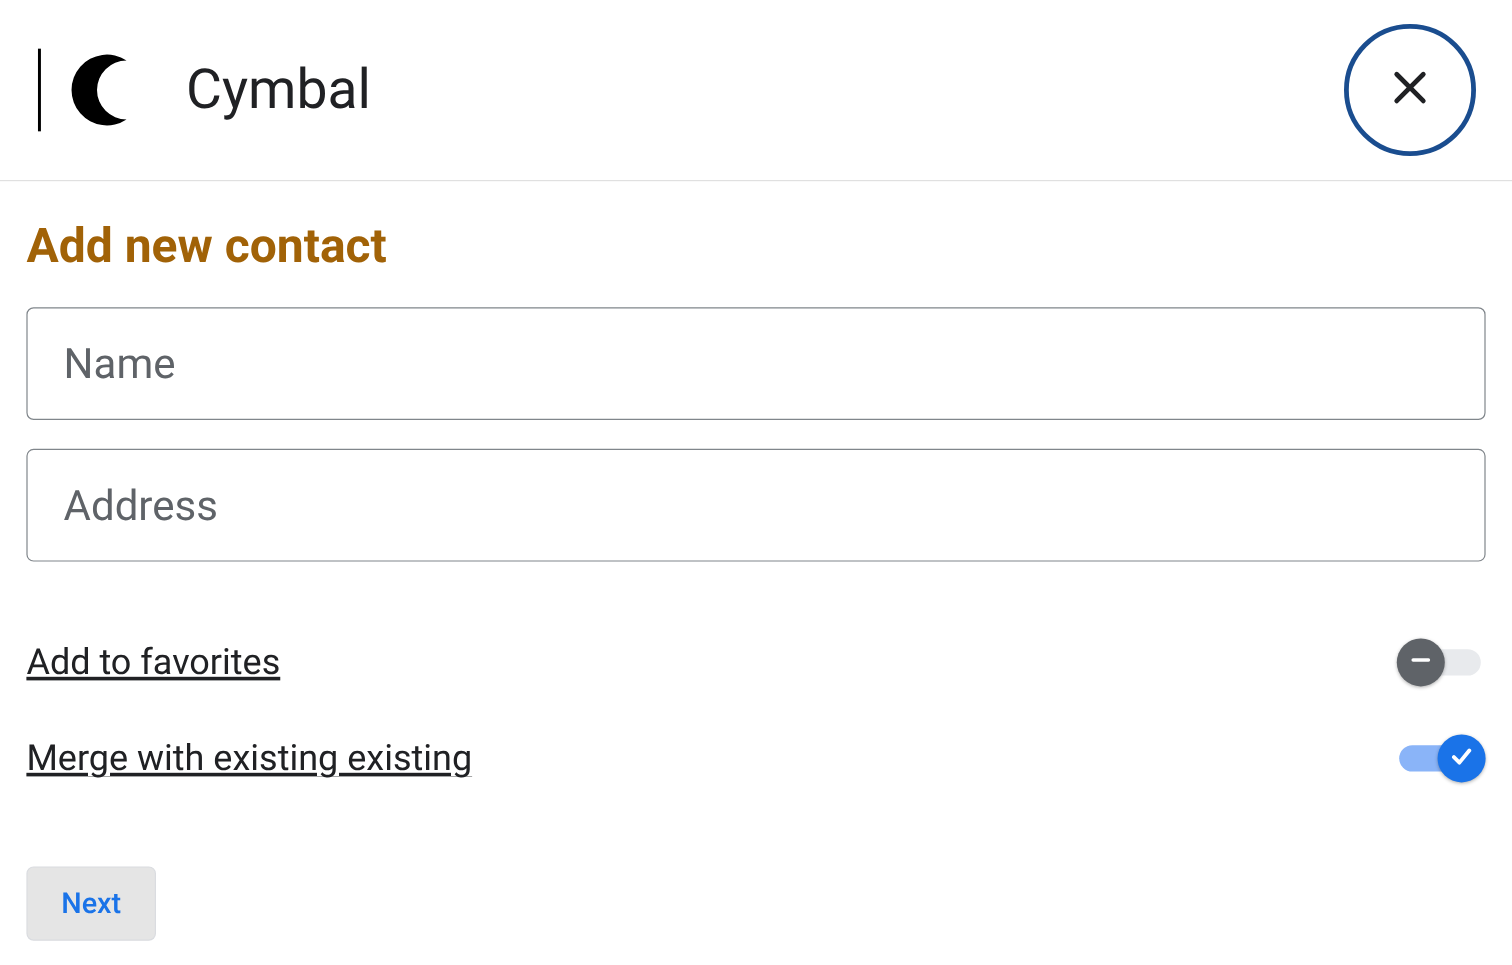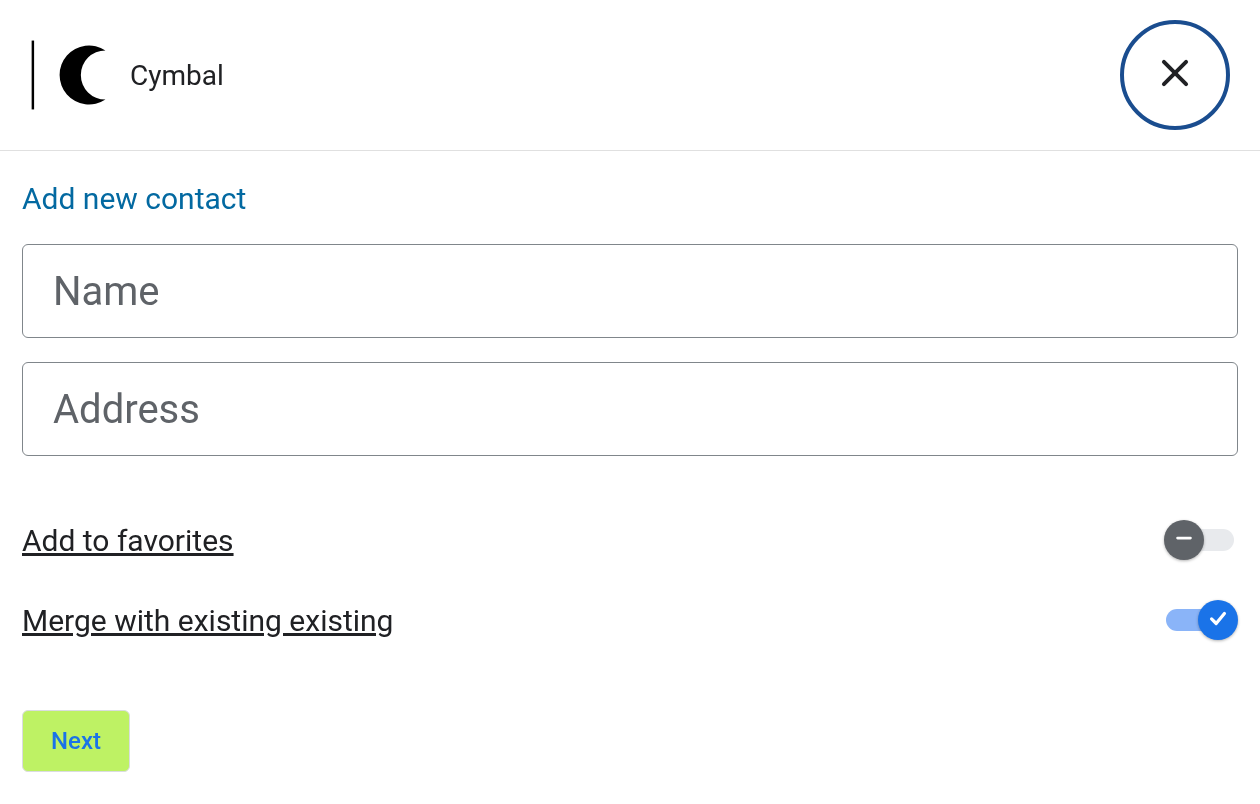--- a/index.html
+++ b/index.html
@@ -26,54 +26,55 @@
       gap: 18px;
     }
     .logo {
       width: 82px;
       height: 82px;
       display: flex;
       align-items: center;
       justify-content: center;
     }
     .brand-name {
-      font-size: 28px;
+      font-size: 46px;
       font-weight: 400;
       color: #202124;
+      margin-left: 25px;
     }
     .close-btn {
       width: 110px;
       height: 110px;
       border-radius: 50%;
       border: 4px solid #1a4d8f;
       background: #fff;
       display: flex;
       align-items: center;
       justify-content: center;
       cursor: pointer;
     }
     .close-btn svg {
       width: 38px;
       height: 38px;
     }
     .content {
       padding: 30px 22px;
     }
     .section-title {
-      font-size: 30px;
-      color: #0369a1;
+      font-size: 40px;
+      color: #a16207;
       margin-bottom: 28px;
-      font-weight: 400;
+      font-weight: 700;
     }
     .text-input {
       width: 100%;
       height: 94px;
       border: 1px solid #80868b;
       border-radius: 6px;
-      font-size: 40px;
+      font-size: 35px;
       padding: 0 30px;
       color: #202124;
       margin-bottom: 24px;
       outline: none;
       font-family: inherit;
     }
     .text-input::placeholder {
       color: #5f6368;
     }
     .toggle-row {
@@ -127,21 +128,21 @@
     .toggle-on .toggle-thumb {
       left: 34px;
       background: #1a73e8;
     }
     .toggle-thumb svg {
       width: 22px;
       height: 22px;
     }
     .next-btn {
       border: 1px solid #dadce0;
-      background: #bef264;
+      background: #e5e5e5;
       border-radius: 6px;
       padding: 16px 28px;
       font-size: 24px;
       font-weight: 500;
       color: #1a73e8;
       cursor: pointer;
       font-family: inherit;
       margin-top: 30px;
     }
   </style>

